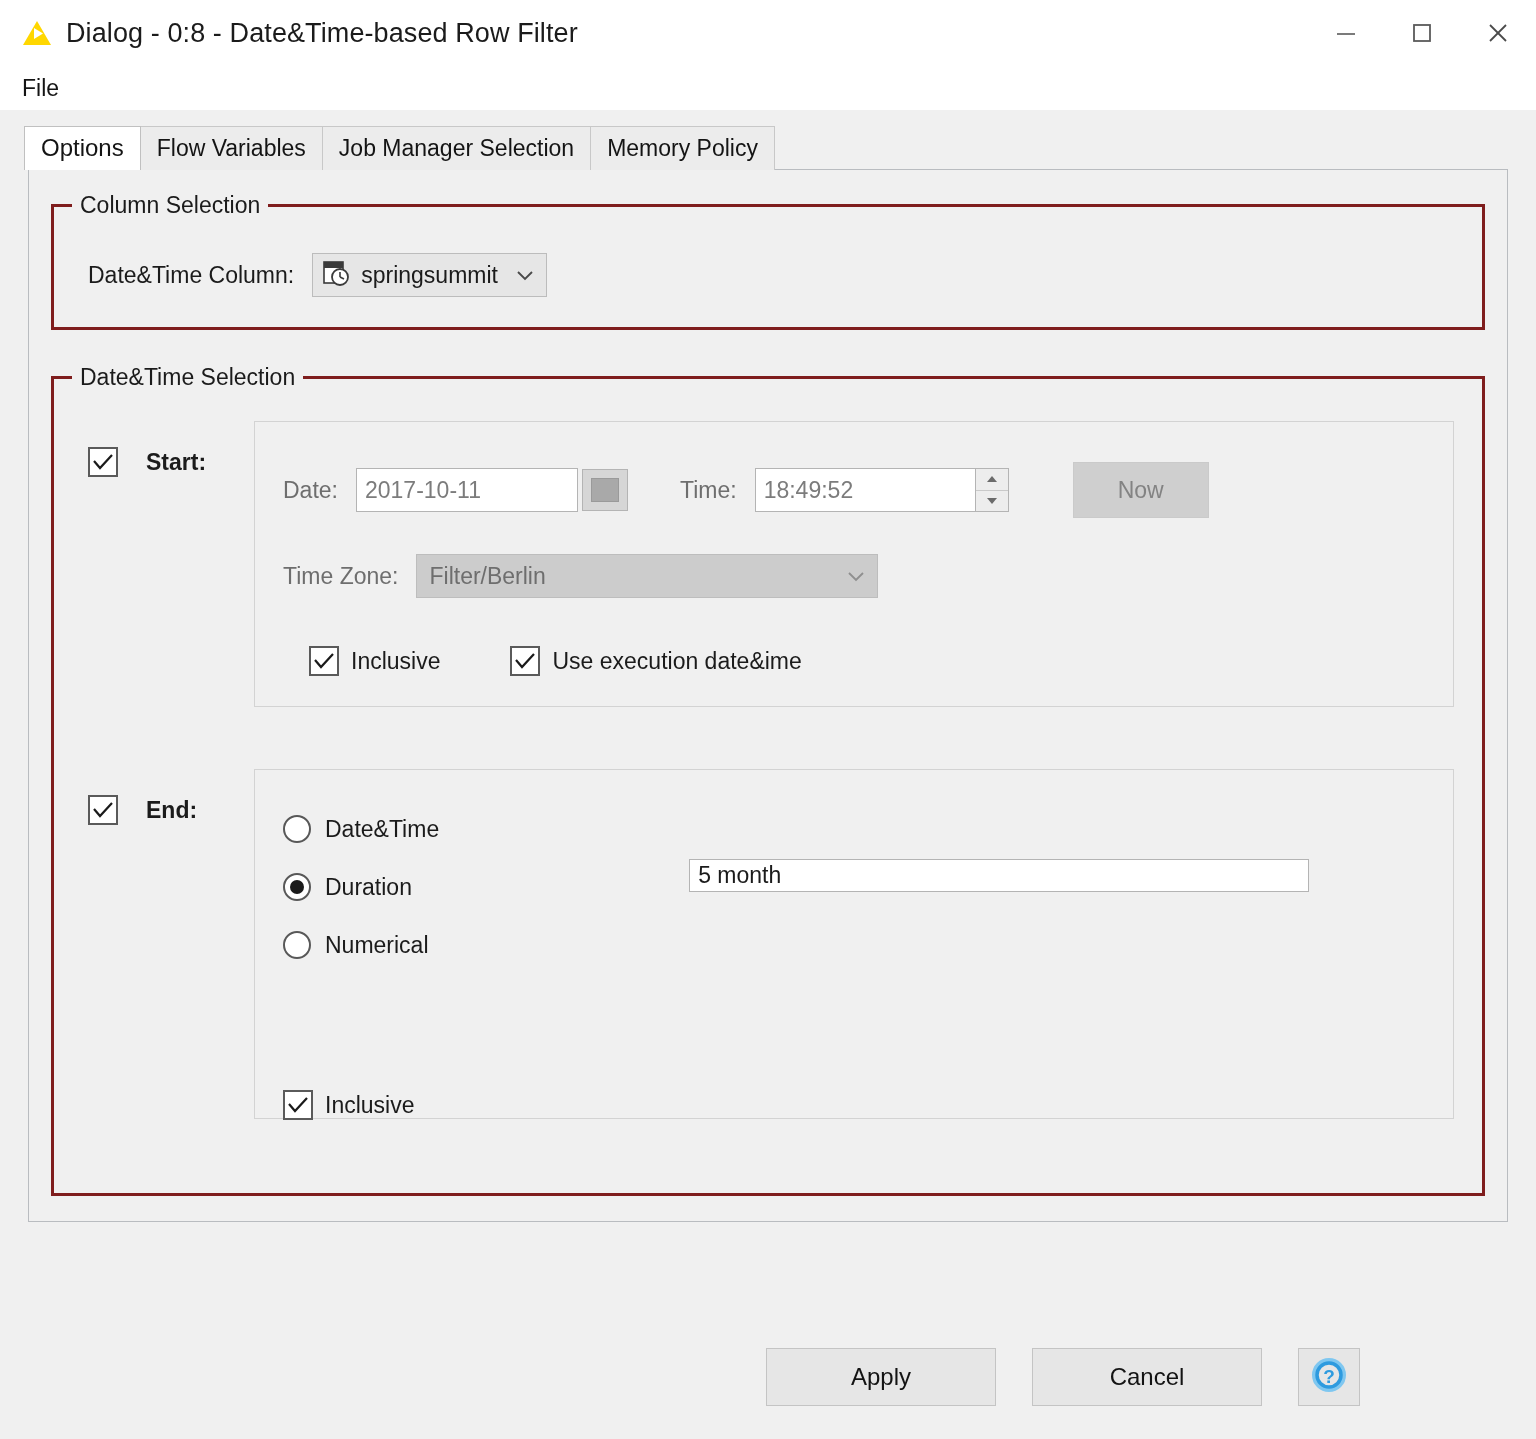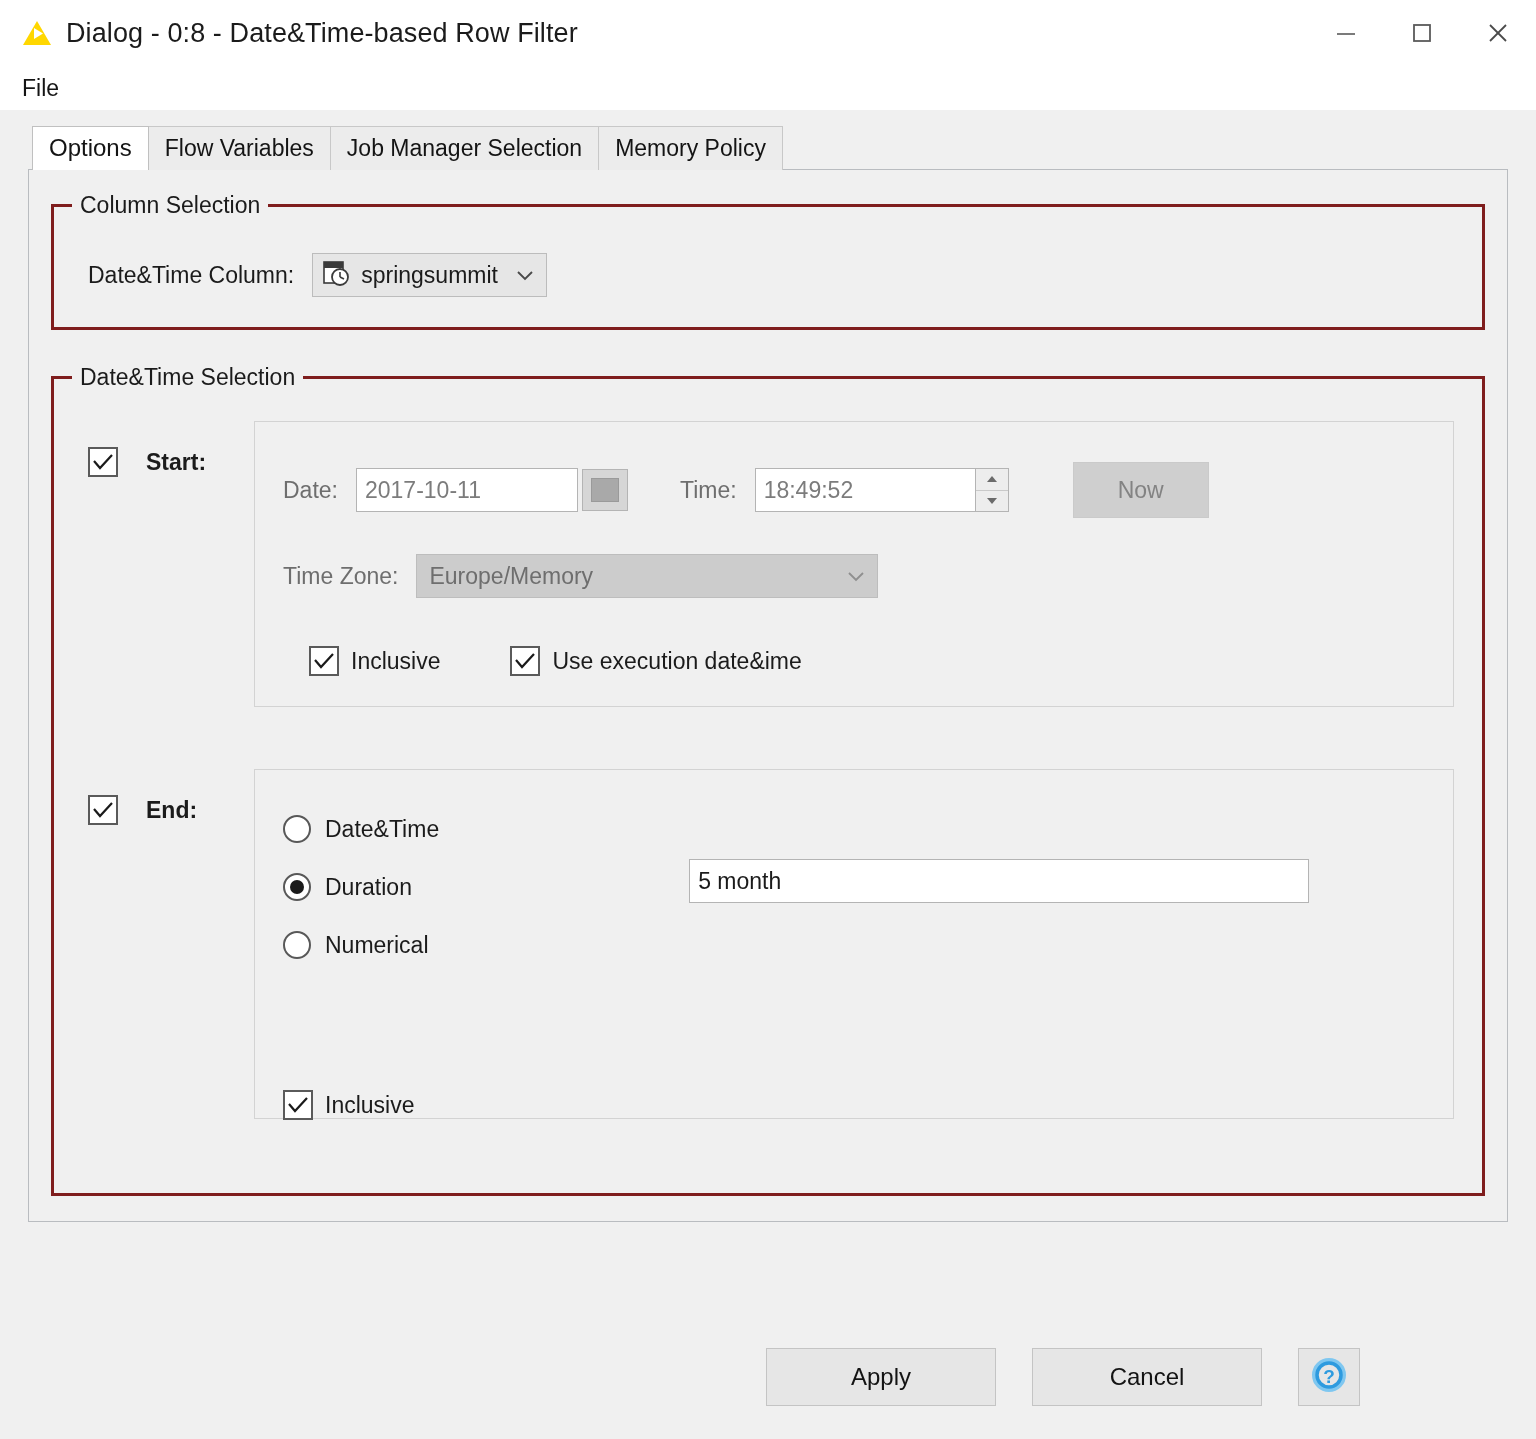--- a/index.html
+++ b/index.html
@@ -68,21 +68,21 @@
     color: #141414;
   }
 
   
   .tabstrip-wrap {
     background: #f0f0f0;
     padding-top: 16px;
   }
   .tabstrip {
     display: flex;
-    padding-left: 32px;
+    padding-left: 24px;
     height: 44px;
     position: relative;
     z-index: 2;
   }
   .tab {
     font-size: 23px;
     padding: 8px 16px 9px 16px;
     border: 1px solid #c8c8c8;
     border-bottom: none;
     background: #ececec;
@@ -336,21 +336,21 @@
     white-space: nowrap;
   }
   .radio-line {
     display: flex;
     align-items: center;
     height: 58px;
   }
 
   #duration-input {
     width: 620px;
-    height: 44px;
+    height: 33px;
     font-size: 23px;
     color: #1b1b1b;
   }
 
   
   .footer {
     position: absolute;
     left: 0;
     top: 1348px;
     width: 1536px;
@@ -506,21 +506,21 @@
             </div>
 
             <div class="now-btn">
               <span>Now</span>
             </div>
           </div>
 
           <div class="row" style="margin-top:36px;">
             <span class="field-label dim">Time Zone:</span>
             <div class="tz-combo">
-              <span>Europe/Memory</span>
+              <span>Filter/Berlin</span>
               <span class="chev">
                 <svg width="22" height="22" viewBox="0 0 22 22">
                     <polyline points="4,8 11,15 18,8" fill="none" stroke="#8f8f8f" stroke-width="1.9"></polyline>
                   </svg>
               </span>
             </div>
           </div>
 
           <div class="row" style="margin-top:48px;padding-left:26px;">
             <div class="checkline">

